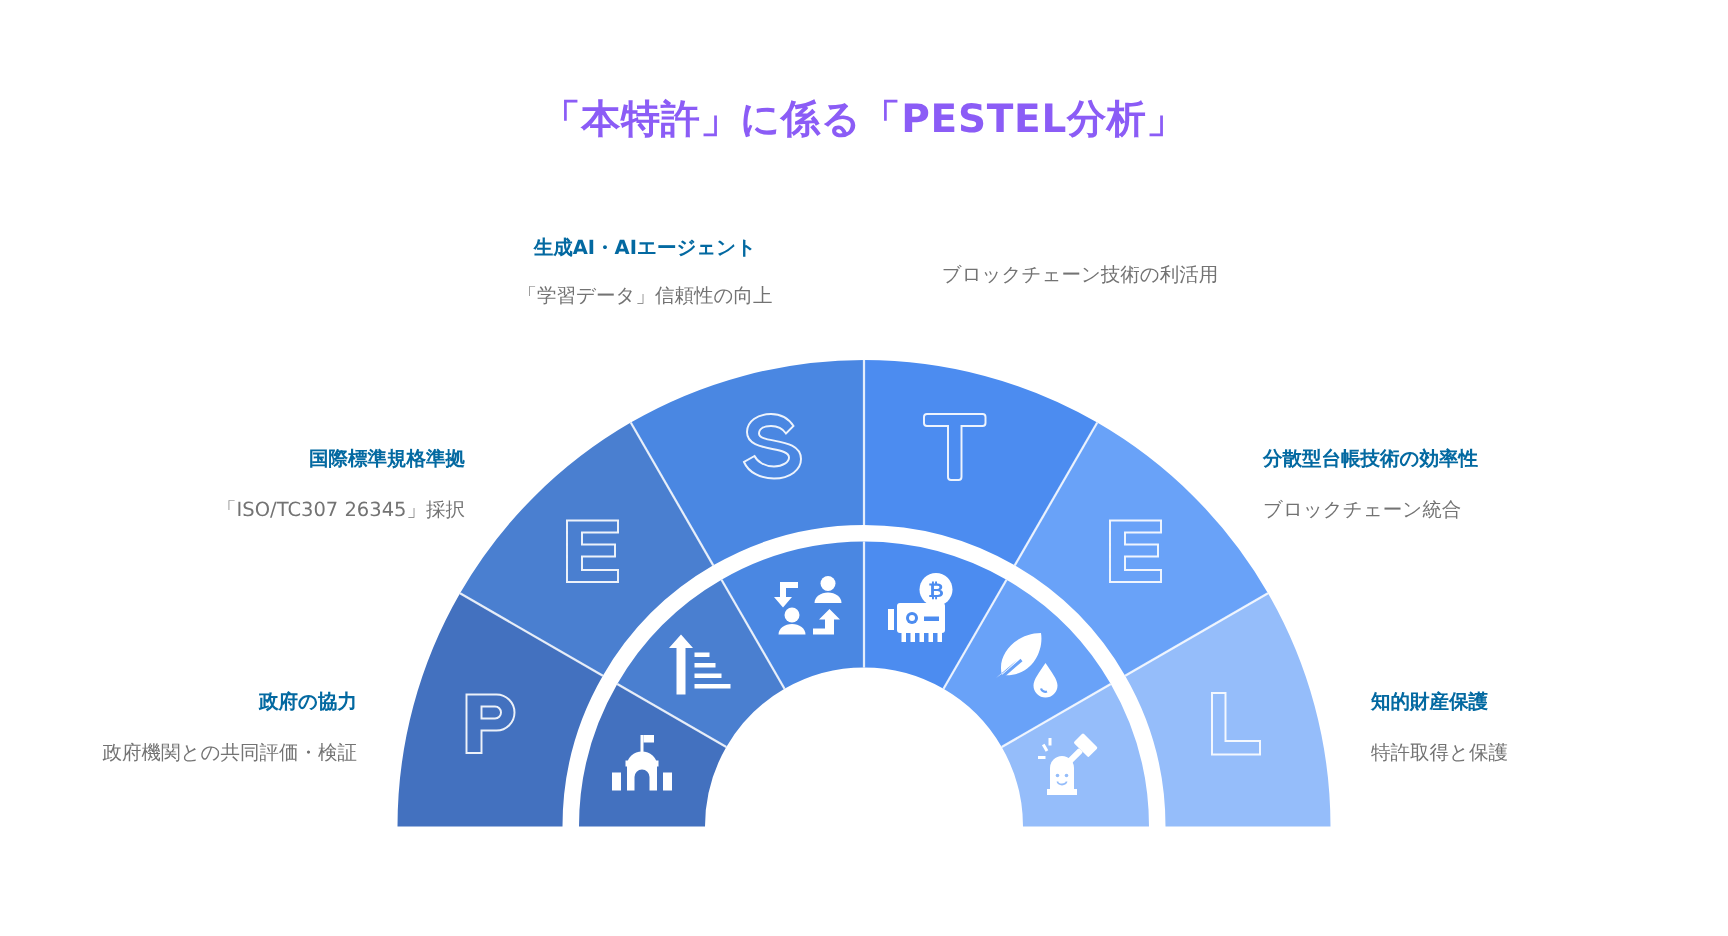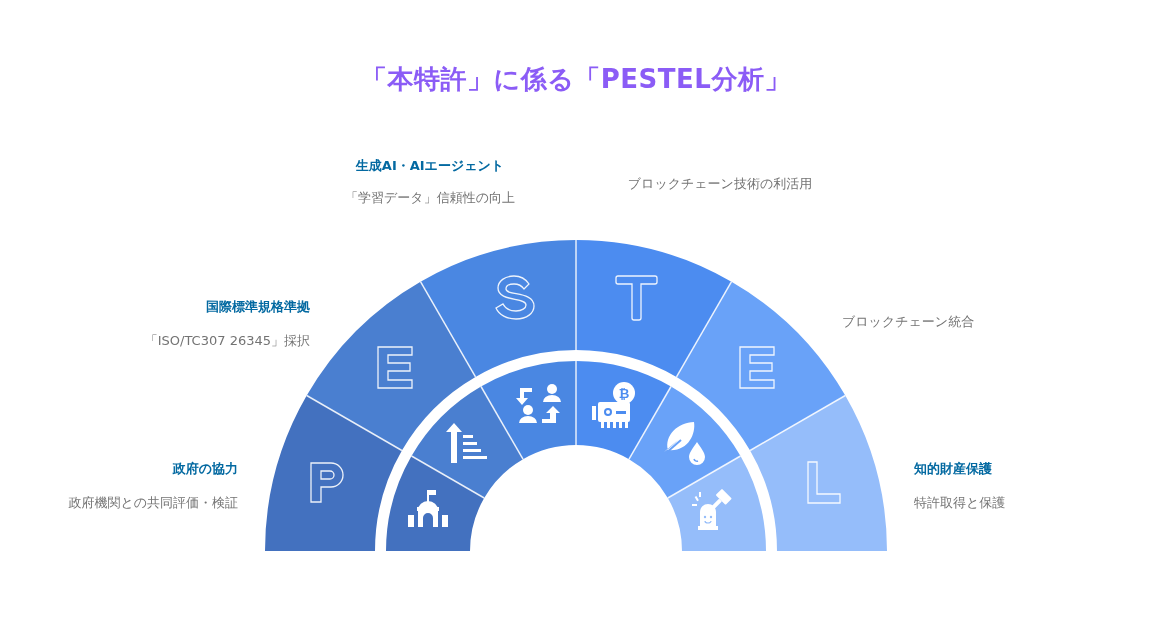--- a/index.html
+++ b/index.html
@@ -142,20 +142,21 @@
 <div class="lbl center" style="left:590px; top:159px;">
   <div class="d">ブロックチェーン技術の利活用</div>
 </div>
 
 <div class="lbl left" style="left:50px; top:297px;">
   <div class="h">国際標準規格準拠</div>
   <div class="d">「ISO/TC307 26345」採択</div>
 </div>
 
 <div class="lbl right" style="left:842px; top:297px;">
+  <div class="h">分散型台帳技術の効率性</div>
   <div class="d">ブロックチェーン統合</div>
 </div>
 
 <div class="lbl left" style="left:-22px; top:459px;">
   <div class="h">政府の協力</div>
   <div class="d">政府機関との共同評価・検証</div>
 </div>
 
 <div class="lbl right" style="left:914px; top:459px;">
   <div class="h">知的財産保護</div>

